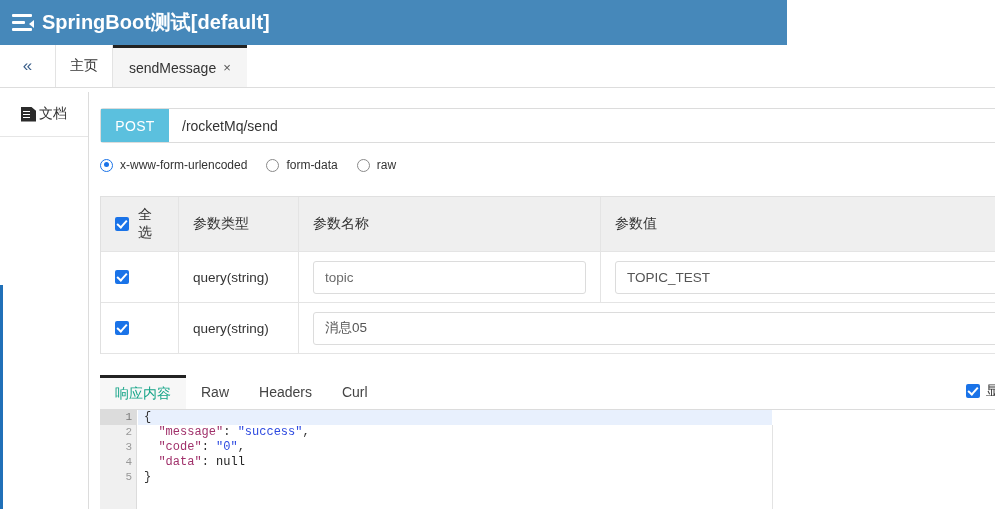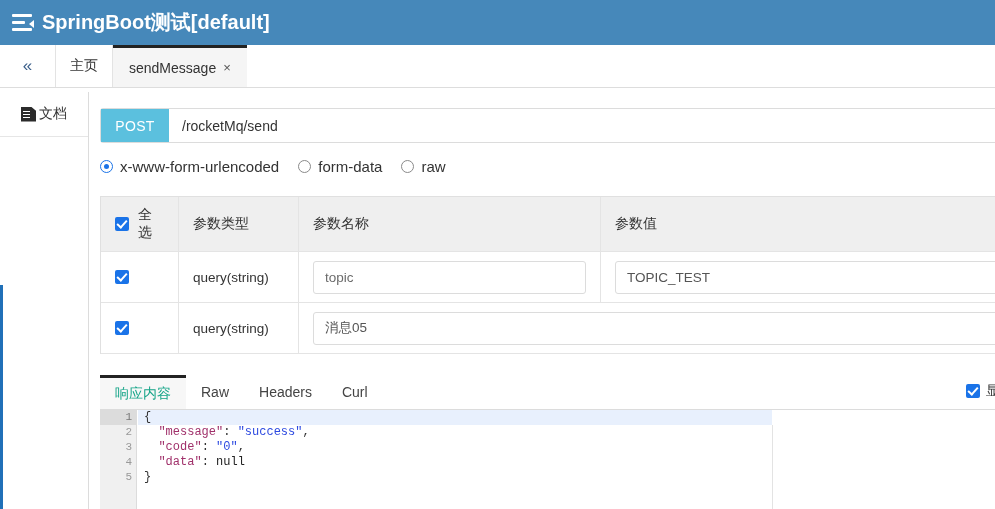--- a/index.html
+++ b/index.html
@@ -5,21 +5,21 @@
   * { box-sizing: border-box; margin:0; padding:0; }
   html,body {
     width:995px; height:509px;
     overflow:hidden;
     background:#fff;
     font-family:"Liberation Sans","DejaVu Sans",sans-serif;
   }
 
   
   .app-header{
-    position:absolute; left:0; top:0; width:995px; height:45px;
+    position:absolute; left:0; top:0; width:787px; height:45px;
     background:#4688ba;
     display:flex; align-items:center;
     padding-left:12px;
   }
   .menu-icon{
     width:22px; height:22px; margin-right:8px;
     display:flex; flex-direction:column; justify-content:center;
     position:relative; flex:none;
   }
   .menu-icon i{
@@ -131,21 +131,21 @@
   .urlinput{
     flex:1; border:none; outline:none; padding:0 13px;
     font-size:14px; color:#333; background:transparent;
     font-family:"Liberation Sans",sans-serif;
   }
 
   
   .radiorow{
     position:absolute; left:10px; top:70px;
     display:flex; align-items:flex-start; gap:19px;
-    font-size:15px; color:#333;
+    font-size:12px; color:#333;
   }
   .radio-opt{ display:flex; align-items:center; gap:7px; cursor:pointer;}
   .rd{
     width:13px;height:13px;border-radius:50%;
     border:1.5px solid #8a8a8a; background:#fff; flex:none; position:relative;
   }
   .rd.on{ border-color:#1a73e8; }
   .rd.on::after{
     content:""; position:absolute; left:2.5px; top:2.5px;
     width:5px;height:5px;border-radius:50%;background:#1a73e8;

